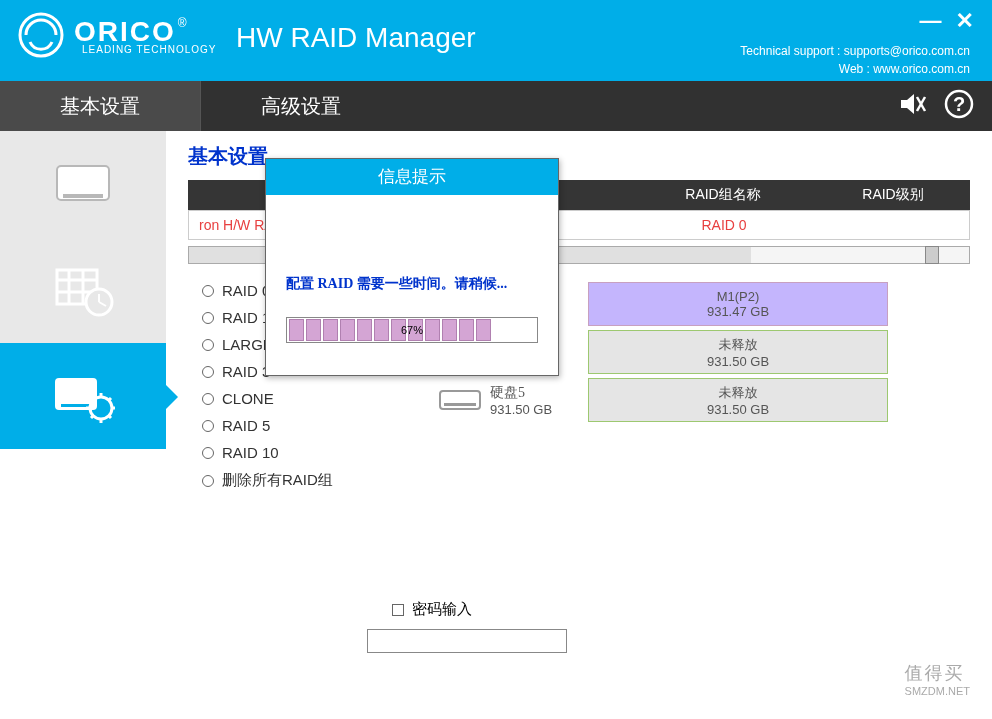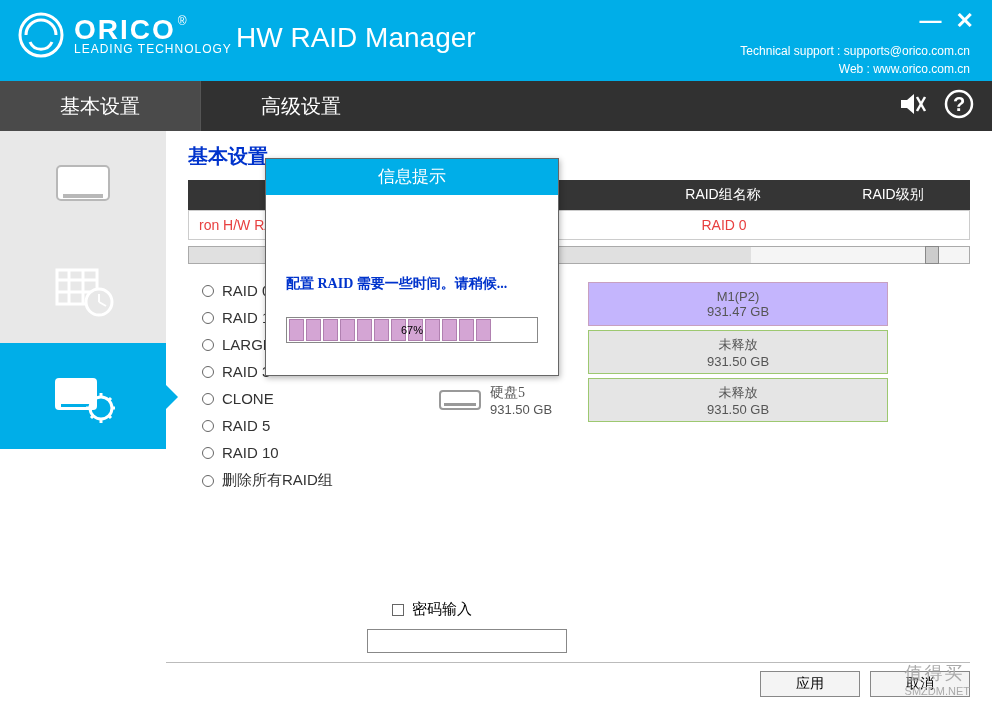--- a/index.html
+++ b/index.html
@@ -3,21 +3,21 @@
   <meta charset="utf-8">
   <style>
     * { margin: 0; padding: 0; box-sizing: border-box; font-family: "Microsoft YaHei", SimSun, Arial, sans-serif; }
     body { background: #f0f0f0; width: 992px; height: 719px; overflow: hidden; position: relative; }
     
     .header { background: #00aee8; height: 81px; position: relative; color: #fff; }
     .logo-area { position: absolute; left: 18px; top: 12px; display: flex; align-items: center; gap: 10px; }
     .logo-icon { width: 46px; height: 46px; position: relative; }
     .logo-icon svg { width: 100%; height: 100%; }
     .brand { font-size: 28px; font-weight: bold; letter-spacing: 2px; text-align: center; }
-    .brand-sub { font-size: 12px; letter-spacing: 1px; display: block; margin-top: -4px; }
+    .brand-sub { font-size: 10px; letter-spacing: 1px; display: block; margin-top: -4px; margin-left: 8px; }
     .brand-wrap { display: flex; flex-direction: column; }
     .reg { font-size: 12px; vertical-align: top; margin-left: 2px; }
     .app-title { position: absolute; left: 236px; top: 22px; font-size: 28px; font-weight: 500; }
     .header-links { position: absolute; right: 22px; top: 42px; text-align: right; font-size: 12px; line-height: 1.5; }
     .header-links a { color: #fff; }
     .win-controls { position: absolute; right: 18px; top: 8px; display: flex; gap: 14px; font-size: 22px; font-weight: bold; }
     .win-controls span { cursor: pointer; }
     
     .tabbar { background: #313131; height: 50px; display: flex; align-items: stretch; position: relative; }
     .tab { width: 200px; display: flex; align-items: center; justify-content: center; color: #fff; font-size: 20px; cursor: pointer; }
@@ -268,27 +268,20 @@
     </div>
 
     <div class="pwd-area">
       <div class="pwd-chk">
         <span class="chkbox"></span>
         <span>密码输入</span>
       </div>
       <input class="pwd-input" type="text" style="">
     </div>
 
-    <div class="bottom-bar">
-      <div class="bottom-line"></div>
-      <div class="btn-group">
-        <button class="btn">应用</button>
-        <button class="btn">取消</button>
-      </div>
-    </div>
   </div>
 </div>
 
 <div class="dialog">
   <div class="dialog-title">信息提示</div>
   <div class="dialog-body">
     <div class="dialog-msg">配置 RAID 需要一些时间。请稍候...</div>
     <div class="progress-box">
       <div class="segs" id="prog-segs">
           <div class="seg"></div>

